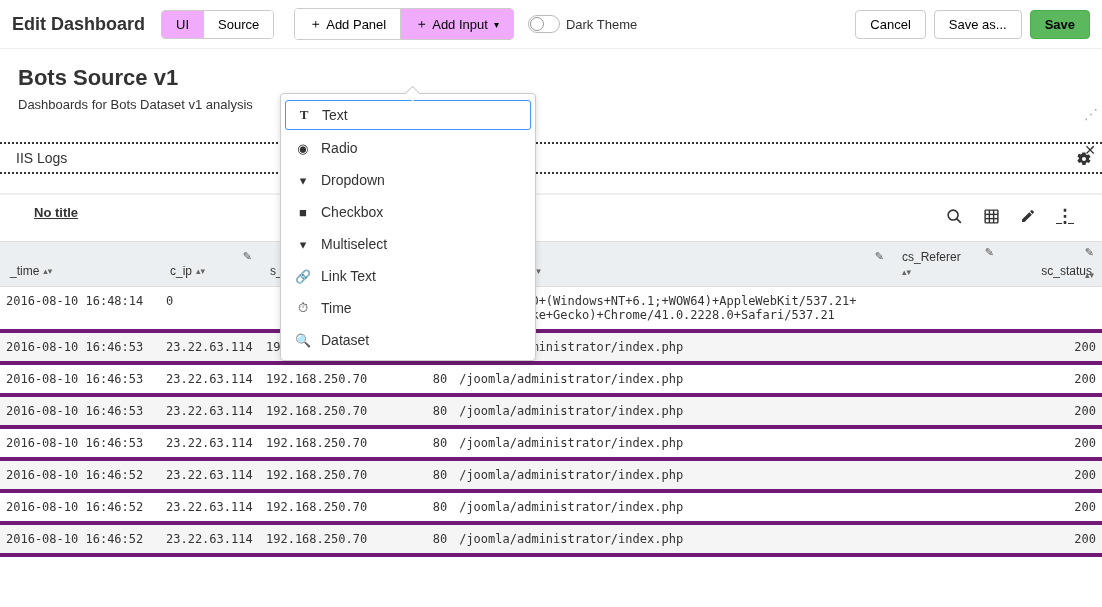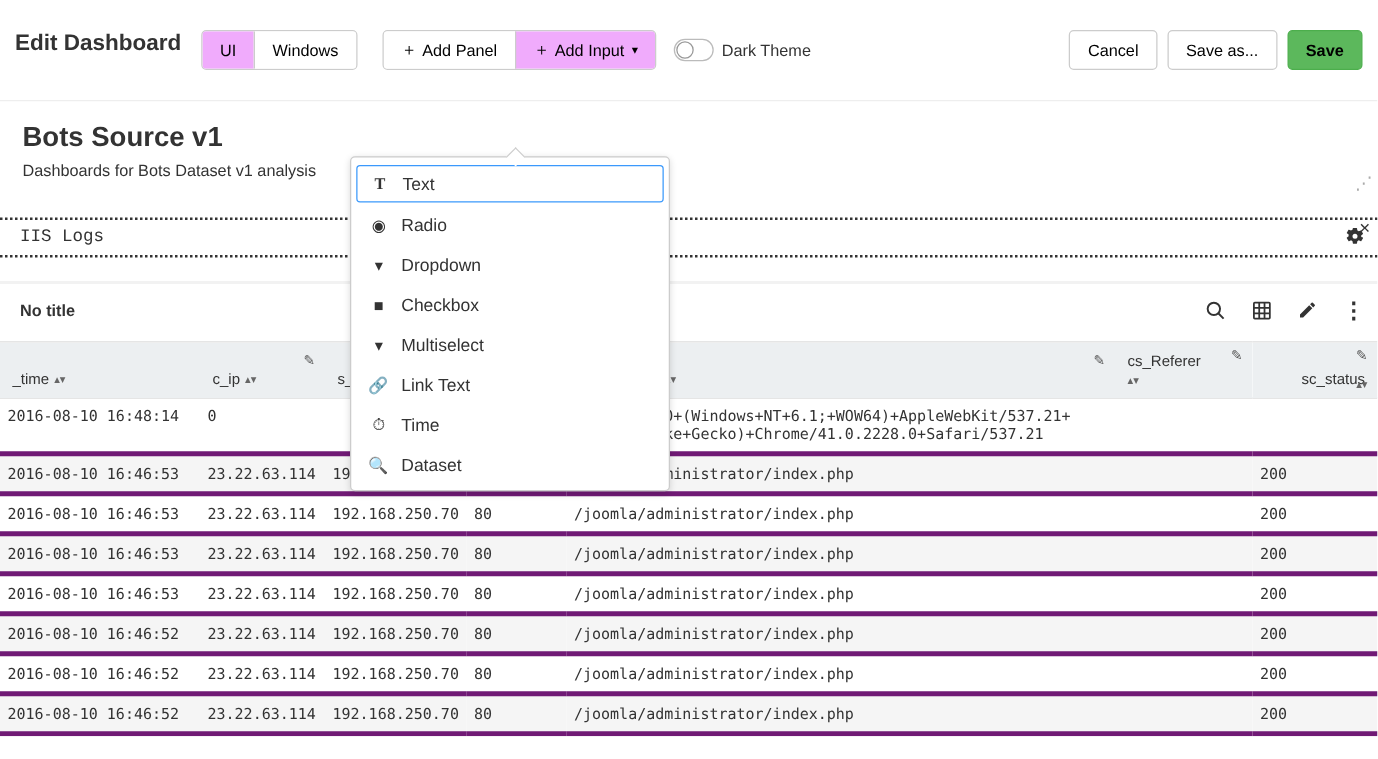--- a/index.html
+++ b/index.html
@@ -1,18 +1,18 @@
 <!DOCTYPE html>
 <html><head>
 <meta charset="utf-8">
 <style>
   * { box-sizing: border-box; margin: 0; padding: 0; }
   body { font-family: "Helvetica Neue", Arial, sans-serif; font-size: 13px; color: #333; background: #fff; width: 1102px; }
   
-  .topbar { display: flex; padding: 24px 12px; gap: 8px; border-bottom: 1px solid #eee; }
+  .topbar { display: flex; align-items: center; padding: 8px 12px; gap: 8px; border-bottom: 1px solid #eee; }
   .title { font-size: 18px; font-weight: 700; margin-right: 8px; }
   .btn-group { display: flex; border: 1px solid #ccc; border-radius: 4px; overflow: hidden; }
   .btn-group .btn { border: none; border-radius: 0; }
   .btn-group .btn + .btn { border-left: 1px solid #ccc; }
   .btn { background: #fff; border: 1px solid #ccc; border-radius: 4px; padding: 6px 14px; font-size: 13px; cursor: pointer; display: inline-flex; align-items: center; gap: 4px; }
   .btn.active { background: #f0abfc; }
   .btn.dropdown::after { content: "▾"; font-size: 10px; margin-left: 2px; }
   .btn-primary { background: #5cb85c; color: #000000; border-color: #4cae4c; font-weight: 600; }
   
   .toggle { display: inline-flex; align-items: center; gap: 6px; margin-left: 6px; }
@@ -25,63 +25,63 @@
   .dash-title { font-size: 22px; font-weight: 700; margin-bottom: 6px; }
   .dash-desc { font-size: 13px; color: #333; }
   .resize-handle { position: absolute; right: 6px; bottom: 4px; width: 12px; height: 12px; color: #aaa; font-size: 14px; line-height: 12px; }
   
   .dropdown-menu { position: absolute; top: 44px; left: 280px; width: 256px; background: #fff; border: 1px solid #ccc; border-radius: 4px; box-shadow: 0 2px 6px rgba(0,0,0,0.15); z-index: 10; padding: 4px 0; }
   .dropdown-menu::before { content: ""; position: absolute; top: -6px; left: 126px; width: 10px; height: 10px; background: #fff; border-left: 1px solid #ccc; border-top: 1px solid #ccc; transform: rotate(45deg); }
   .dropdown-item { display: flex; align-items: center; gap: 10px; padding: 8px 14px; cursor: pointer; font-size: 14px; }
   .dropdown-item.selected { border: 1.5px solid #3b99fc; border-radius: 3px; margin: 2px 4px; padding: 6px 10px; }
   .dropdown-item .di-icon { width: 16px; text-align: center; color: #333; font-size: 13px; }
   
-  .panel-bar { margin-top: 18px; padding: 6px 16px; display: flex; border-top: 2px dotted #333; border-bottom: 2px dotted #333; position: relative; font-family: Liberation Mono, monospace; }
+  .panel-bar { margin-top: 18px; padding: 6px 16px; display: flex; border-top: 2px dotted #333; border-bottom: 2px dotted #333; position: relative; }
   .panel-bar .panel-title { font-size: 14px; font-weight: 400; }
   .panel-bar .close { position: absolute; right: 6px; top: -2px; font-size: 14px; cursor: pointer; }
   .panel-bar .gear { position: absolute; right: 10px; bottom: 2px; font-size: 15px; }
   
   .panel-body { border-top: 1px solid #eee; }
-  .panel-subbar { display: flex; align-items: center; padding: 10px 2px 14px; }
+  .panel-subbar { display: flex; align-items: flex-start; padding: 10px 20px 14px; text-decoration: underline; }
   .panel-subbar .notitle { font-weight: 700; font-size: 13px; margin-left: 14px; }
   .panel-icons { display: flex; gap: 20px; align-items: center; margin-right: 8px; }
   .panel-icons span { font-size: 16px; cursor: pointer; }
   .panel-icons svg { display: block; }
   
   table.data { width: 100%; border-collapse: collapse; font-family: "Menlo", "Consolas", monospace; font-size: 12px; }
   table.data thead th { background: #eceff1; border-top: 1px solid #ddd; border-bottom: 1px solid #ddd; padding: 8px 10px; text-align: left; font-weight: 400; font-family: "Helvetica Neue", Arial, sans-serif; position: relative; vertical-align: bottom; }
   table.data thead th .col-label { display: inline-flex; align-items: center; gap: 4px; }
   table.data thead th .sort { font-size: 9px; color: #666; display: inline-flex; flex-direction: column; line-height: 5px; }
   table.data thead th.right { text-align: right; }
   table.data thead th.right .edit { float: none; }
   table.data thead th .edit { position: absolute; right: 8px; top: 8px; font-size: 11px; color: #555; }
   table.data thead th.twoline .edit { top: 4px; }
   table.data thead th.twoline .sort-right { position: absolute; right: 8px; bottom: 8px; }
   table.data tbody td { padding: 7px 6px; border-bottom: 4px solid #701a75; vertical-align: top; }
   table.data tbody tr:nth-child(even) td { background: #f5f5f5; }
-  table.data tbody td.right { }
+  table.data tbody td.right { text-align: right; }
   
   .col-time   { width: 160px; }
   .col-cip    { width: 100px; }
   .col-sip    { width: 110px; }
   .col-sport  { width: 80px; }
   .col-uri    { }
   .col-ref    { width: 110px; }
   .col-status { width: 100px; }
   
   .plus { font-weight: 400; }
 </style>
 </head>
 <body>
 
 <div class="topbar">
   <div class="title">Edit Dashboard</div>
   <div class="btn-group">
     <button class="btn active">UI</button>
-    <button class="btn">Windows</button>
+    <button class="btn">Source</button>
   </div>
   <div class="btn-group" style="margin-left:12px;">
     <button class="btn">
         <span class="plus">＋</span>
         <span>Add Panel</span>
       </button>
     <button class="btn active dropdown">
         <span class="plus">＋</span>
         <span>Add Input</span>
       </button>

